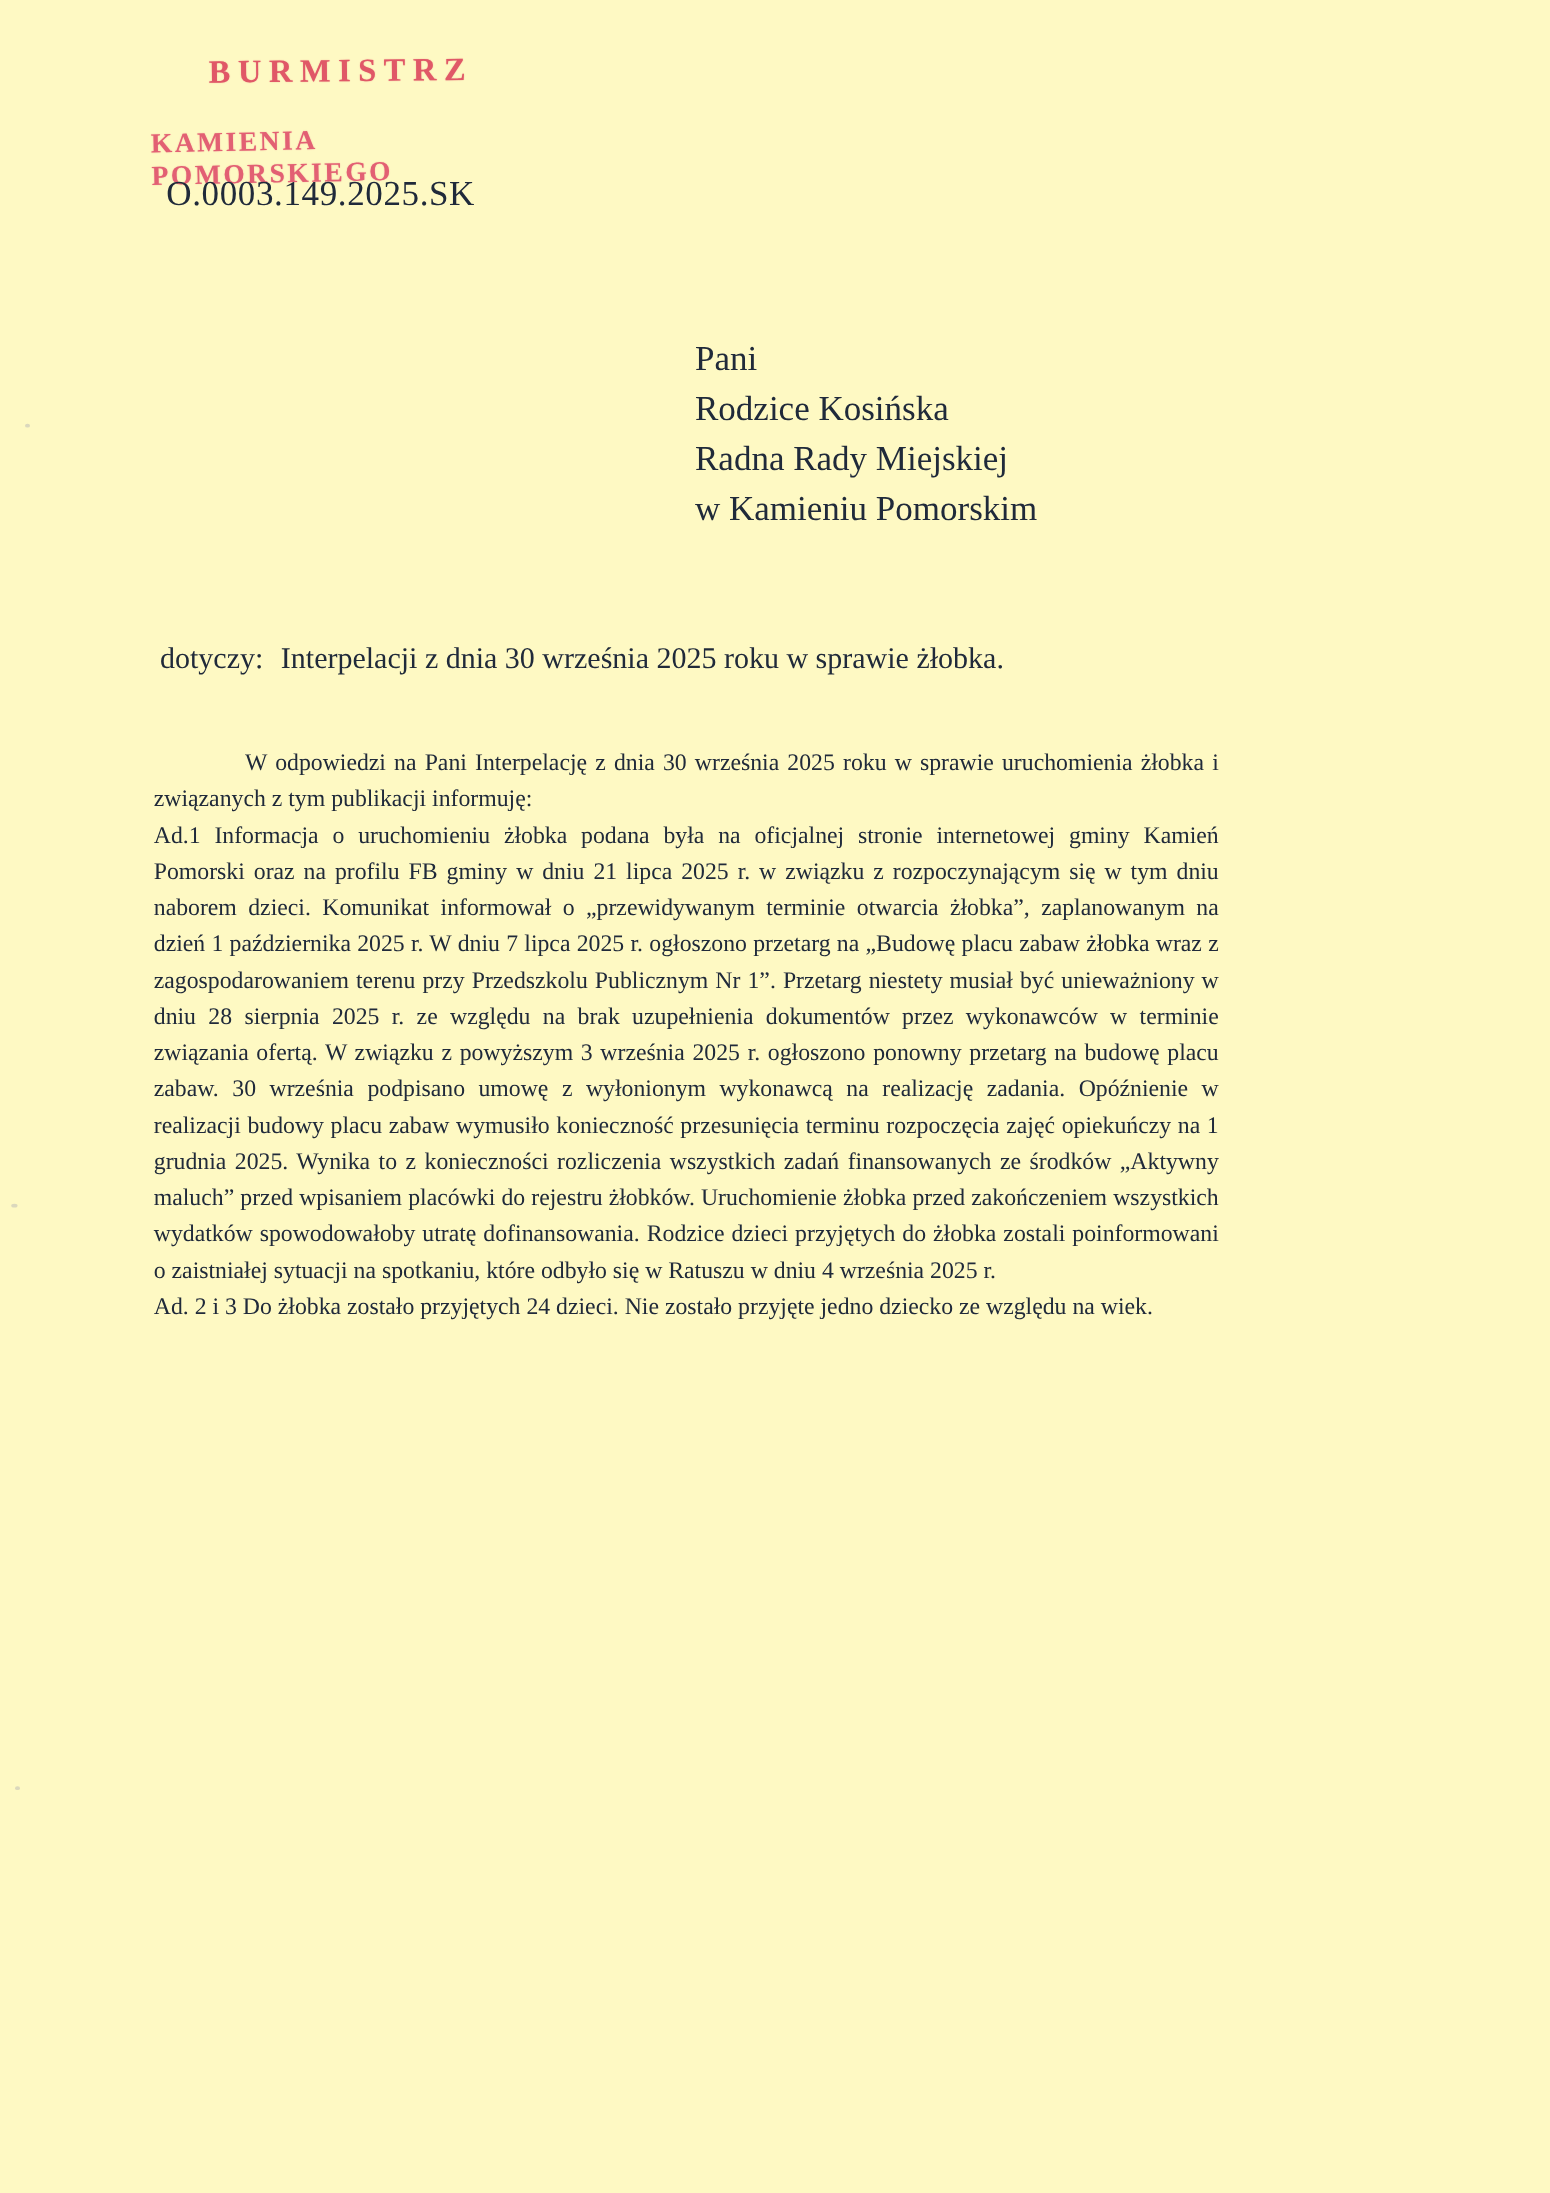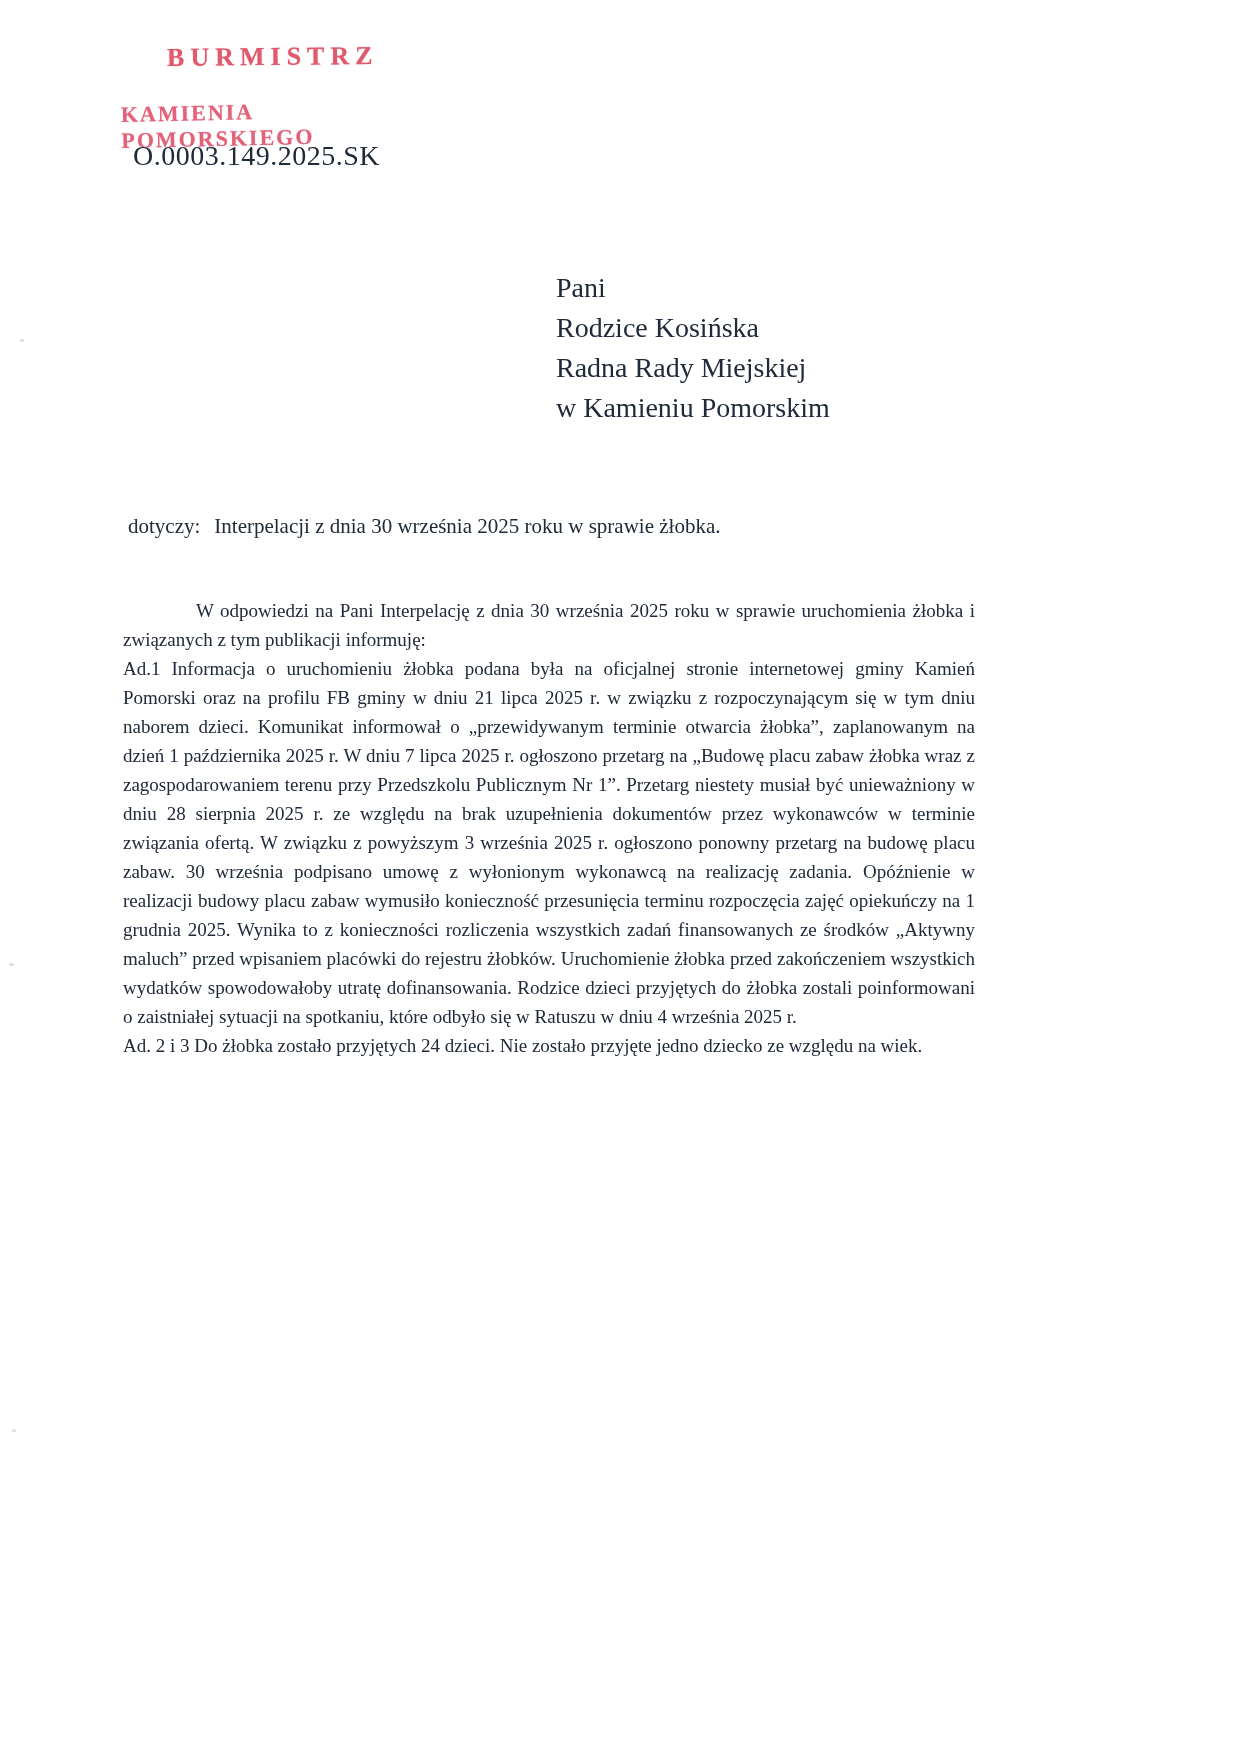--- a/index.html
+++ b/index.html
@@ -1,21 +1,21 @@
 <!DOCTYPE html>
 <html lang="pl"><head>
 <meta charset="utf-8">
 <style>
   html, body { margin: 0; padding: 0; background: #e9e9e9; }
   .page {
     position: relative;
     width: 1240px;
     height: 1754px;
     margin: 0 auto;
-    background: #ffffff;
+    background: #fef9c3;
     font-family: "Liberation Serif", "DejaVu Serif", serif;
     color: #202a3a;
     overflow: hidden;
   }
   
   .stamp { position: absolute; left: 0; top: 0; }
   .stamp-line1 {
     position: absolute; left: 167px; top: 42px;
     font-size: 26px; font-weight: bold; letter-spacing: 6px;
     color: #de4b60; opacity: 0.92;
@@ -37,21 +37,21 @@
     position: absolute; left: 546px; top: 141px;
     width: 434px; text-align: right;
     font-size: 22.5px;
   }
   .recipient {
     position: absolute; left: 556px; top: 268px;
     font-size: 28px; line-height: 40px;
   }
   .subject {
     position: absolute; left: 128px; top: 514px;
-    font-size: 21px;
+    font-size: 24px;
   }
   .subject .subject-label { margin-right: 14px; }
   .letter-body {
     position: absolute; left: 123px; top: 596px;
     width: 852px;
     font-size: 19px;
     line-height: 29px;
     text-align: justify;
   }
   .letter-body p { margin: 0; }

